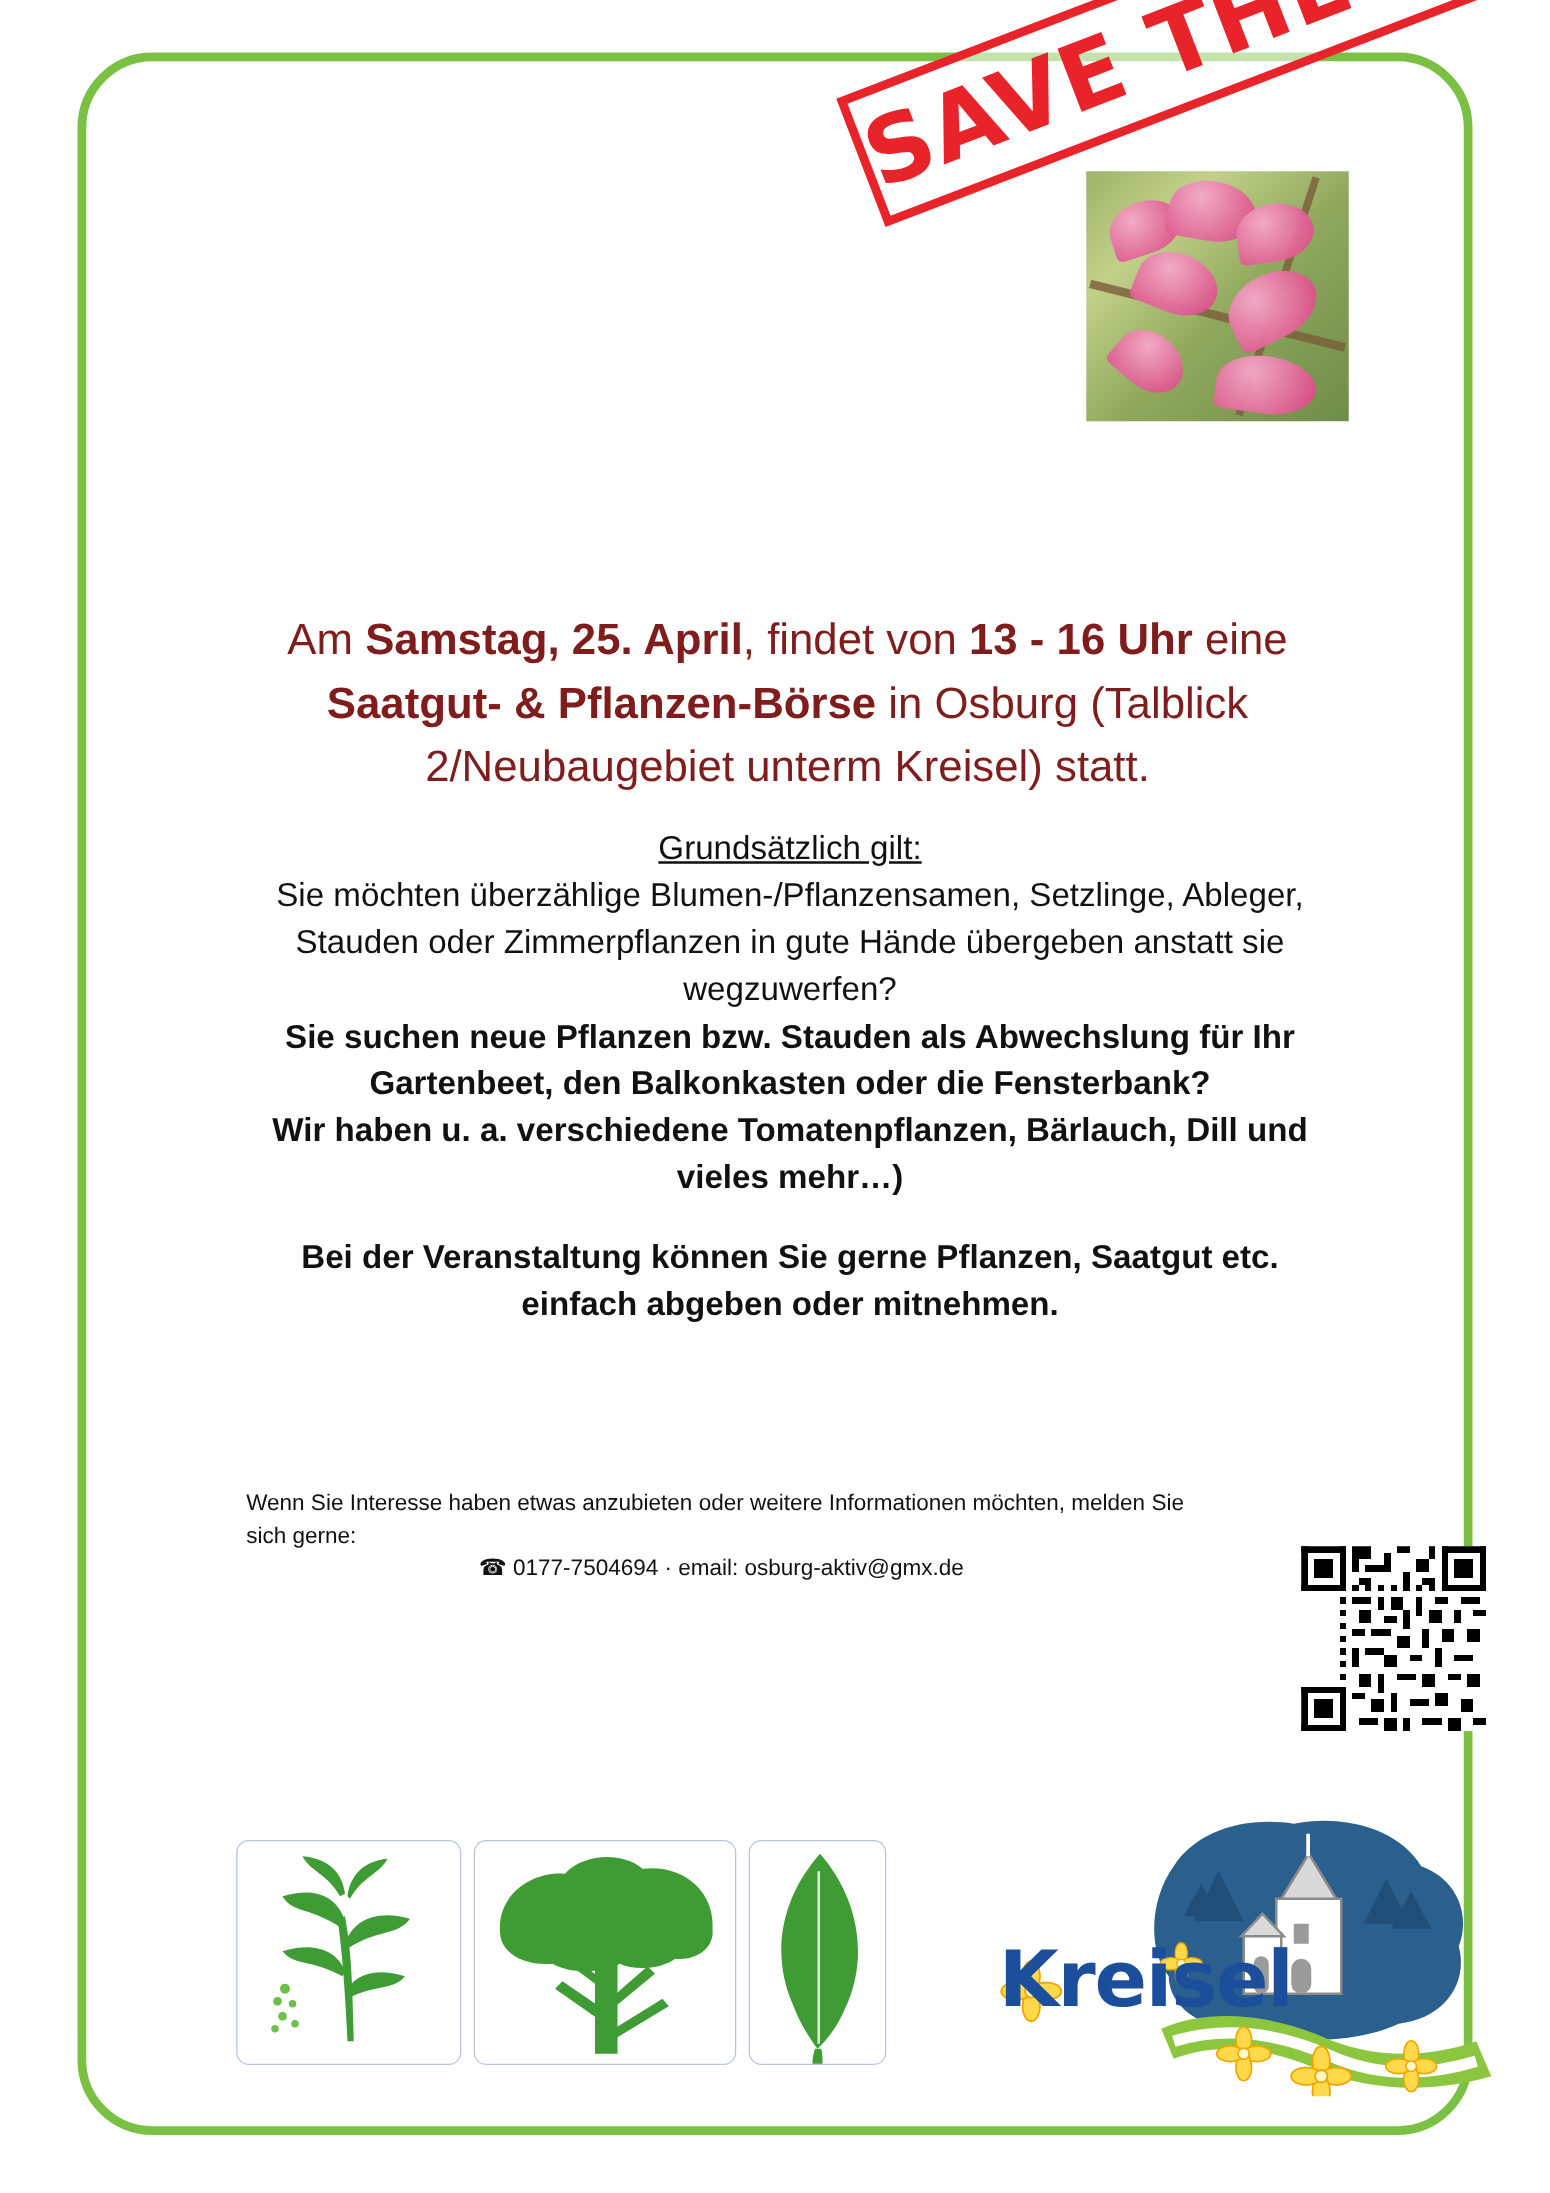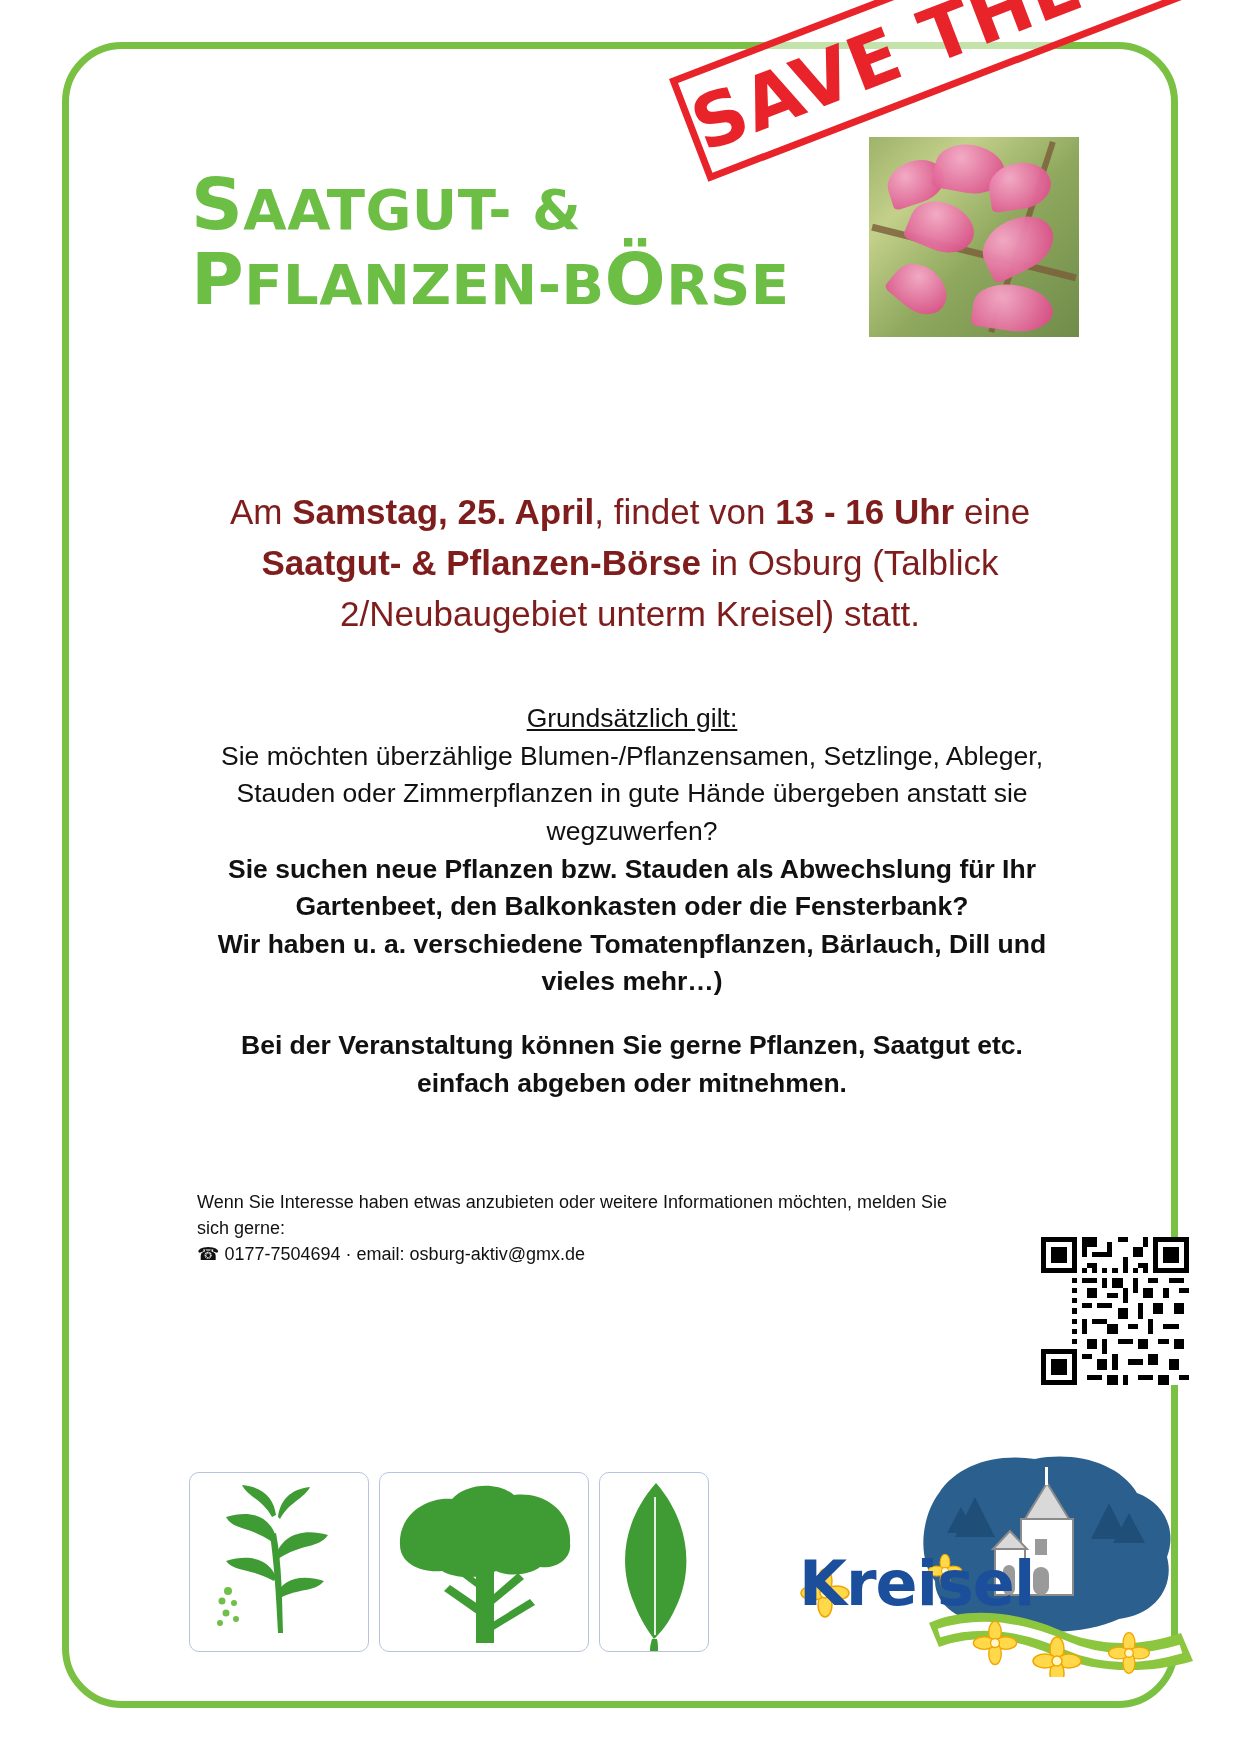--- a/index.html
+++ b/index.html
@@ -112,21 +112,21 @@
     line-height: 1.45;
     color: #7f1d1d;
     font-family: "Liberation Sans", sans-serif;
   }
   .lead b { font-weight: bold; }
 
   
   .body-text {
     position: absolute;
     left: 128px;
-    top: 651px;
+    top: 611px;
     width: 870px;
     text-align: center;
     font-size: 26.5px;
     line-height: 1.42;
     color: #111;
     font-family: "Liberation Sans", sans-serif;
   }
   .body-text .u { text-decoration: underline; }
   .body-text .b { font-weight: bold; }
   .body-text p { margin: 0; }
@@ -137,21 +137,21 @@
     left: 128px;
     top: 1140px;
     width: 760px;
     text-align: left;
     font-size: 18px;
     line-height: 1.45;
     color: #111;
     font-family: "Liberation Sans", sans-serif;
   }
   .info-block p { margin: 0; }
-  .phone-row { margin-top: 6px; }
+  .phone-row { margin-top: 6px; text-align: center; }
 
   
   .qr {
     position: absolute;
     left: 972px;
     top: 1188px;
     width: 148px;
     height: 148px;
   }
 
@@ -186,28 +186,20 @@
     color: #1b4f9c;
     font-family: "DejaVu Sans", sans-serif;
     letter-spacing: -1px;
   }
 </style>
 </head>
 <body>
 
 <div class="poster">
 
-  <div class="title-block">
-    <div class="title-line">
-      <span class="cap">S</span><span class="small">AATGUT- &amp;</span>
-    </div>
-    <div class="title-line">
-      <span class="cap">P</span><span class="small">FLANZEN-B</span><span class="cap">Ö</span><span class="small">RSE</span>
-    </div>
-  </div>
 
   <div class="photo">
     <div class="stem s1"></div>
     <div class="stem s2"></div>
     <div class="blossom b1"></div>
     <div class="blossom b2"></div>
     <div class="blossom b3"></div>
     <div class="blossom b4"></div>
     <div class="blossom b5"></div>
     <div class="blossom b6"></div>

